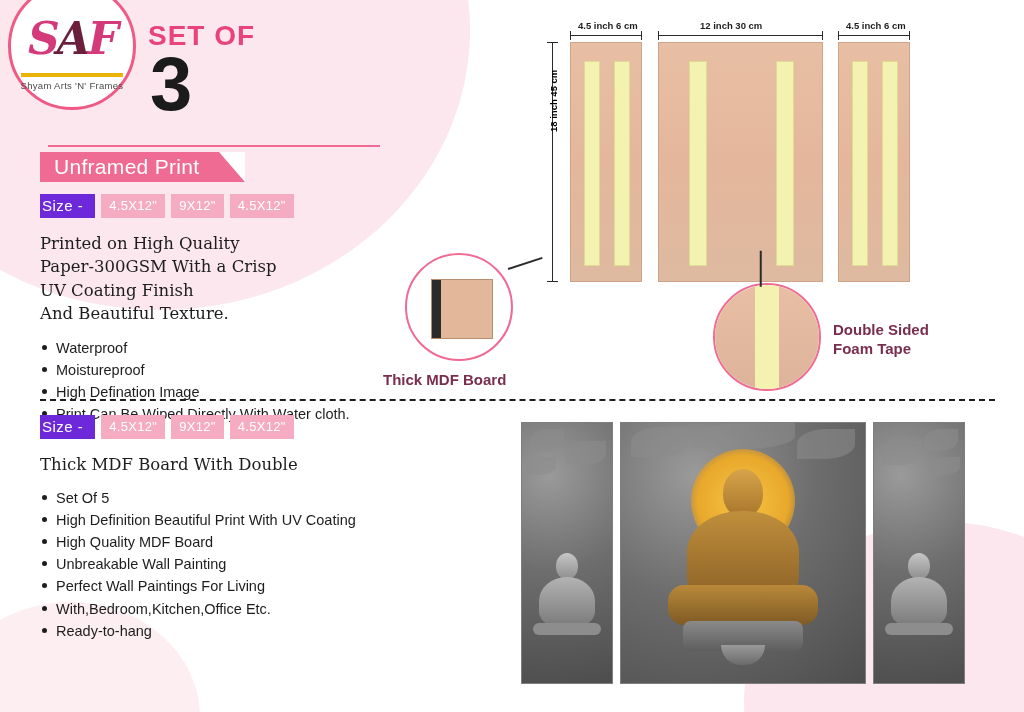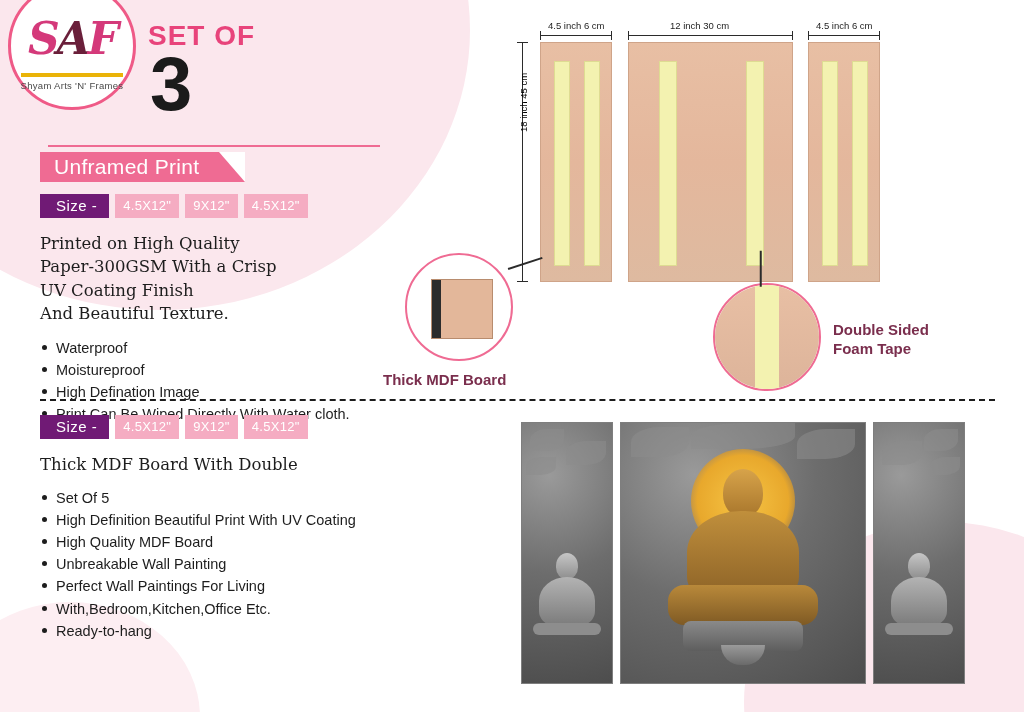--- a/index.html
+++ b/index.html
@@ -121,24 +121,24 @@
   }
 
   
   .size-row {
     display: flex;
     align-items: center;
     gap: 6px;
     margin-top: 10px;
   }
   .size-label {
-    background: #701a75;
+    background: #6d28d9;
     color: #ffffff;
     font-size: 15px;
-    padding: 3px 12px 4px 16px;
+    padding: 3px 12px 4px 2px;
     letter-spacing: .5px;
   }
   .size-chip {
     background: #f5acc2;
     color: #ffffff;
     font-size: 13px;
     padding: 4px 8px 5px 8px;
     letter-spacing: .3px;
   }
 
@@ -180,21 +180,21 @@
   
   #divider {
     position: absolute;
     left: 40px; top: 399px;
     width: 955px;
     border-top: 2px dashed #1d1d1d;
     z-index: 3;
   }
 
   
-  #boards { position: absolute; left: 530px; top: 20px; width: 370px; height: 260px; z-index: 3; }
+  #boards { position: absolute; left: 560px; top: 20px; width: 370px; height: 260px; z-index: 3; font-weight: bold; }
   .board {
     position: absolute;
     top: 22px;
     background: linear-gradient(180deg,#e8bfa4 0%, #e4b79c 50%, #debaa0 100%);
     border: 1px solid #cfa489;
     overflow: hidden;
   }
   #board-left   { left: 10px;  width: 72px;  height: 240px; }
   #board-center { left: 98px;  width: 165px; height: 240px; }
   #board-right  { left: 278px; width: 72px;  height: 240px; }

